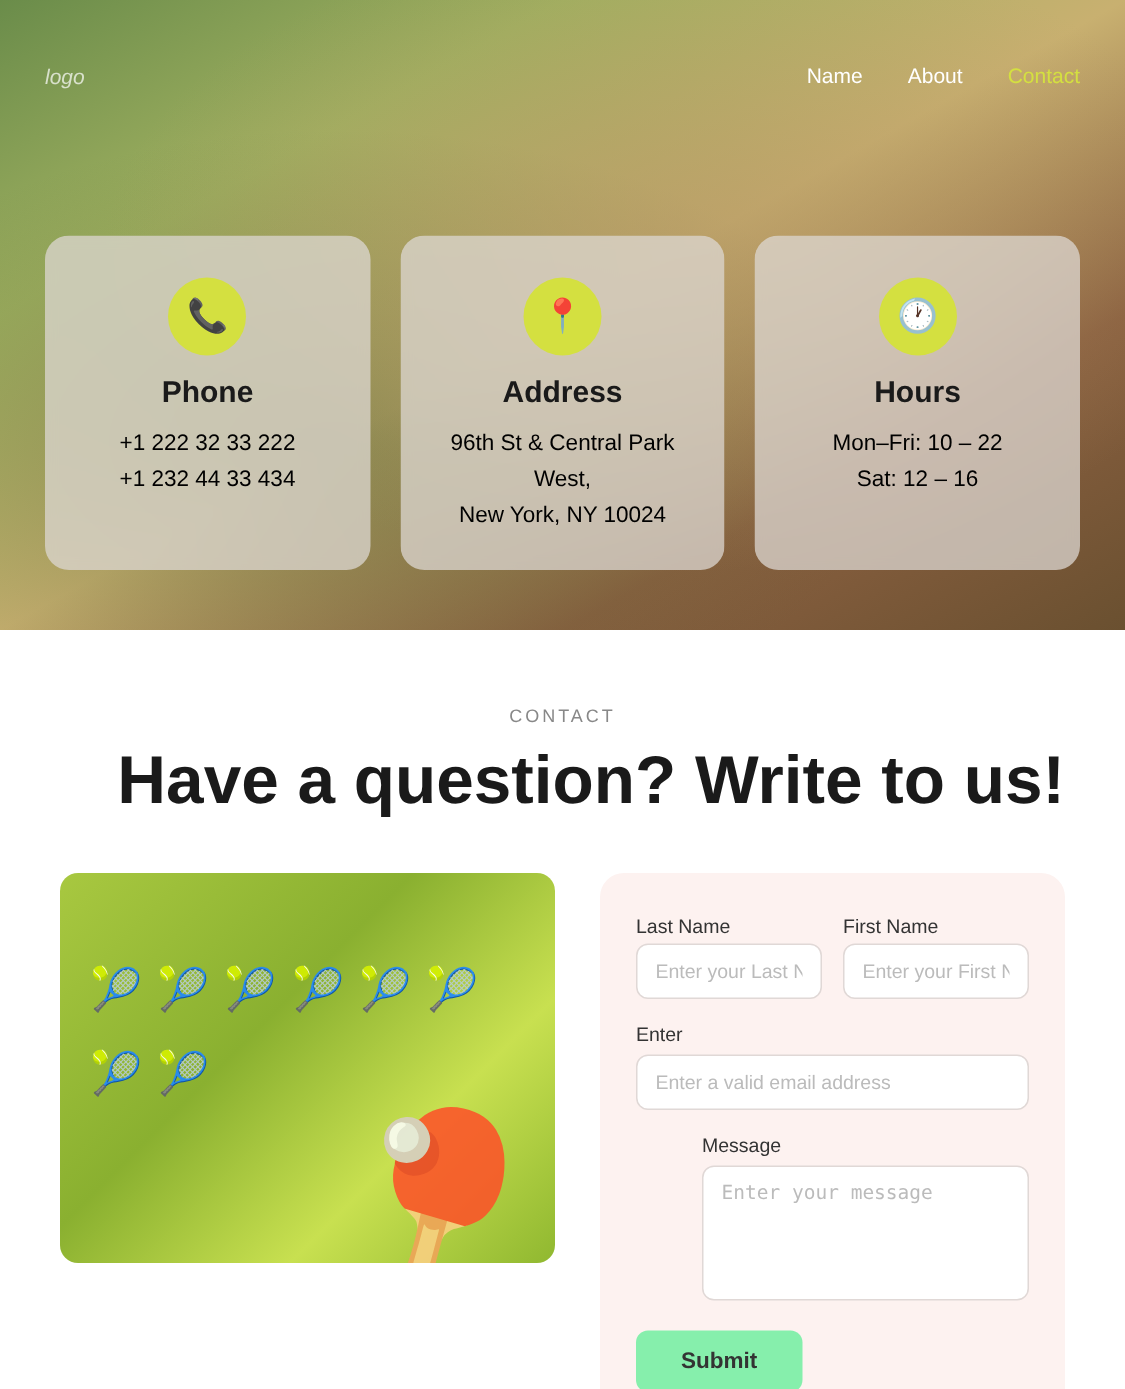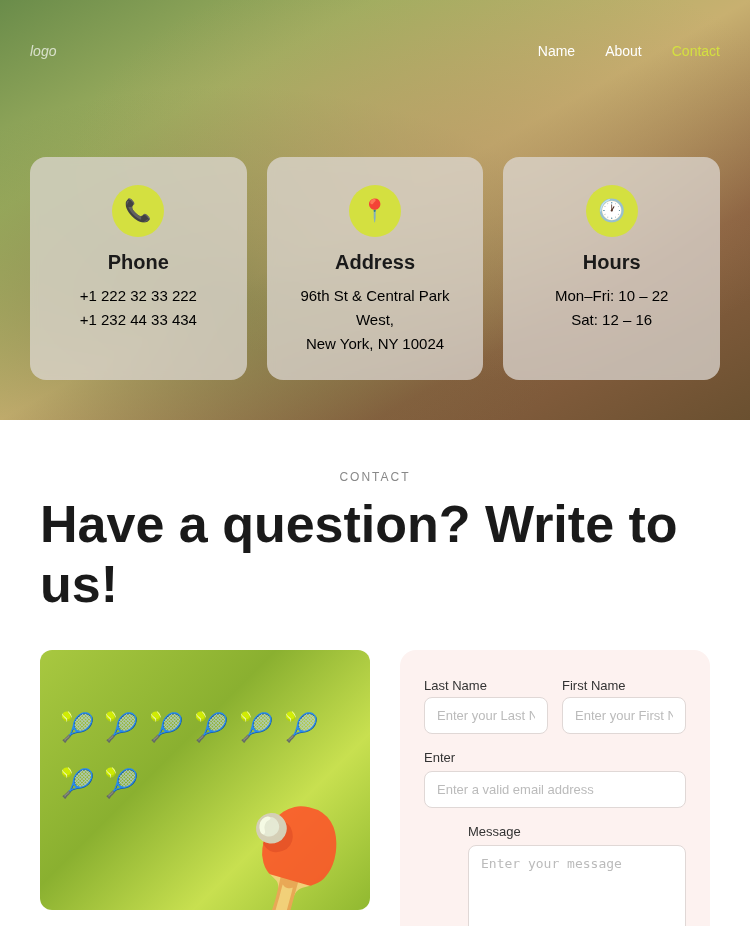--- a/index.html
+++ b/index.html
@@ -107,22 +107,22 @@
     }
     .contact-label {
       text-align: center;
       font-size: 12px;
       letter-spacing: 2px;
       color: #888;
       text-transform: uppercase;
       margin-bottom: 10px;
     }
     .contact-heading {
-      text-align: left;
-      font-size: 52px;
+      text-align: right;
+      font-size: 45px;
       font-weight: 800;
       color: #1a1a1a;
       margin-bottom: 36px;
     }
     .contact-body {
       display: flex;
       gap: 30px;
       align-items: flex-start;
     }
     .contact-image {
@@ -185,21 +185,21 @@
       color: #999;
       background: #fff;
       outline: none;
       width: 100%;
     }
     .form-input::placeholder {
       color: #bbb;
     }
     textarea.form-input {
       resize: none;
-      height: 108px;
+      height: 90px;
     }
     .form-email-group {
       margin-bottom: 16px;
       display: flex;
       flex-direction: column;
       gap: 6px;
     }
     .form-message-group {
       margin-bottom: 20px;
       display: flex;

